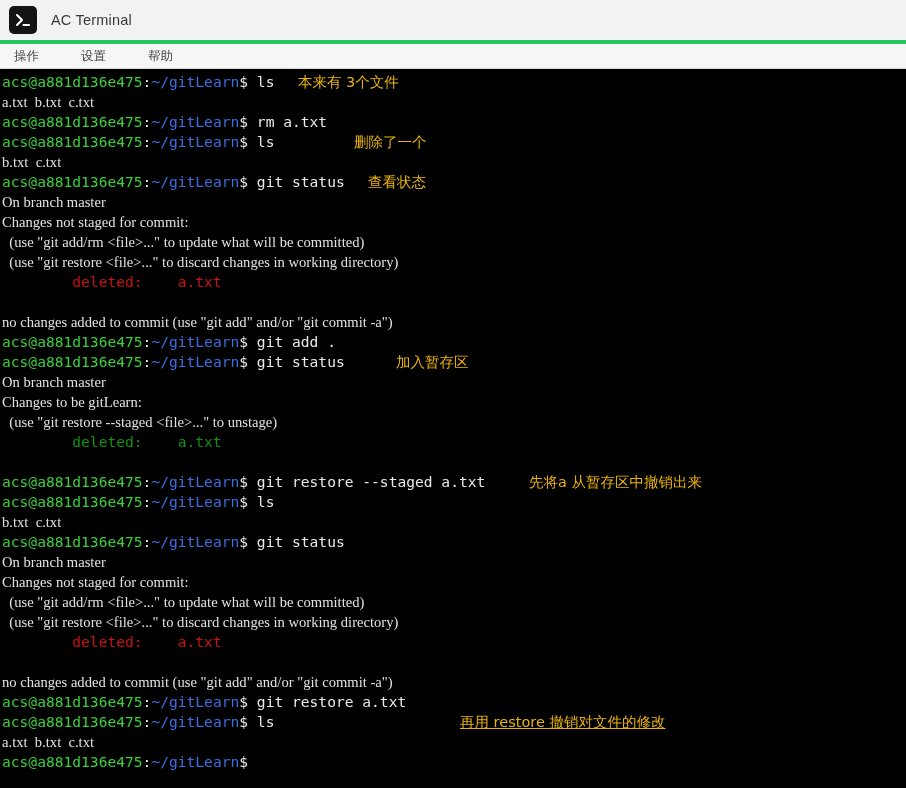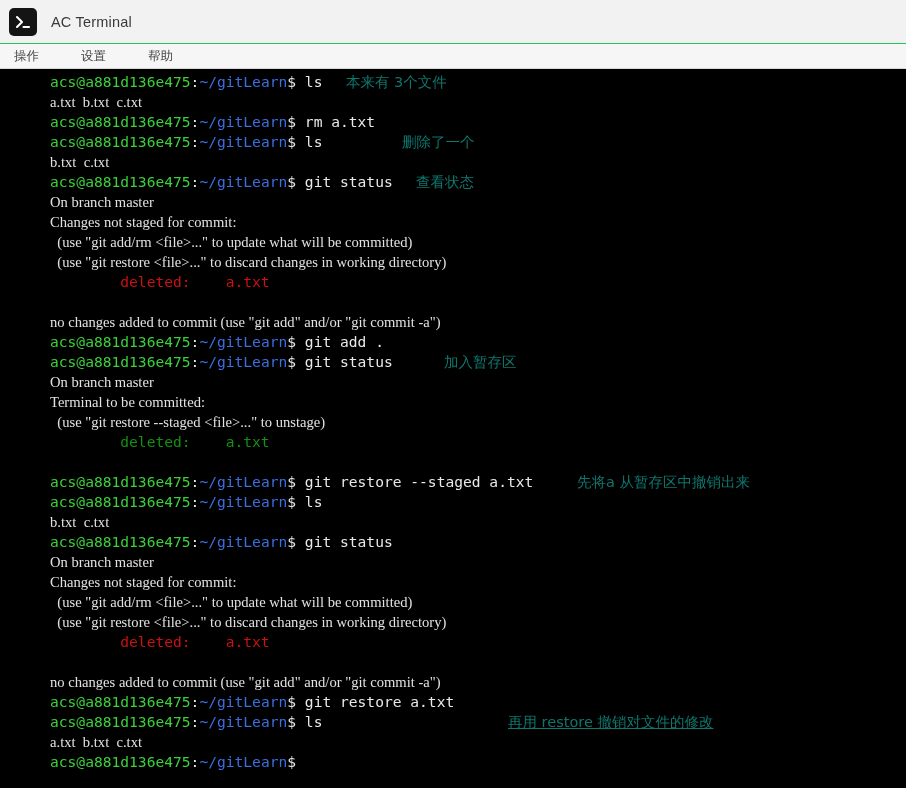--- a/index.html
+++ b/index.html
@@ -18,21 +18,21 @@
     position: relative;
     background: #000000;
     display: flex;
     flex-direction: column;
   }
 
   
   .titlebar {
     height: 44px;
     background: #f2f2f2;
-    border-bottom: 1px solid #22c55e;
+    border-bottom: 4px solid #22c55e;
     display: flex;
     align-items: center;
     padding-left: 9px;
     flex: 0 0 auto;
   }
   .app-icon {
     width: 28px;
     height: 28px;
     border-radius: 5px;
     background: #141414;
@@ -79,37 +79,36 @@
     font-family: "DejaVu Sans Mono", "Liberation Mono", monospace;
     font-size: 14.6px;
     line-height: 20px;
   }
 
   .line {
     white-space: pre;
     height: 20px;
     color: #d8d8d8;
     position: relative;
-    margin-left: 48px;
   }
   .line.blank { color: transparent; }
 
   
   .u   { color: #3ad23a; }   
   .sep { color: #e6e6e6; }   
   .p   { color: #3b6fe0; }   
   .cmd { color: #e9e9e9; }   
   .out { color: #e2e2e2; font-family: Liberation Serif, serif; }   
   .gred   { color: #cc1111; } 
   .ggreen { color: #12920f; } 
 
   
   .note {
     position: absolute;
-    color: #0f766e;
+    color: #eab308;
     font-family: "DejaVu Sans", "Liberation Sans", sans-serif;
     font-size: 14.5px;
     line-height: 20px;
     white-space: pre;
     top: 0;
   }
 </style>
 </head>
 <body>
 
@@ -141,21 +140,21 @@
       <div class="line"><span class="out">On branch master</span></div>
       <div class="line"><span class="out">Changes not staged for commit:</span></div>
       <div class="line"><span class="out">  (use "git add/rm &lt;file&gt;..." to update what will be committed)</span></div>
       <div class="line"><span class="out">  (use "git restore &lt;file&gt;..." to discard changes in working directory)</span></div>
       <div class="line"><span class="gred">        deleted:    a.txt</span></div>
       <div class="line blank"><span class="out"> </span></div>
       <div class="line"><span class="out">no changes added to commit (use "git add" and/or "git commit -a")</span></div>
       <div class="line"><span class="u">acs@a881d136e475</span><span class="sep">:</span><span class="p">~/gitLearn</span><span class="sep">$ </span><span class="cmd">git add .</span></div>
       <div class="line"><span class="u">acs@a881d136e475</span><span class="sep">:</span><span class="p">~/gitLearn</span><span class="sep">$ </span><span class="cmd">git status</span><span class="note" style="left: 394px;">加入暂存区</span></div>
       <div class="line"><span class="out">On branch master</span></div>
-      <div class="line"><span class="out">Terminal to be committed:</span></div>
+      <div class="line"><span class="out">Changes to be gitLearn:</span></div>
       <div class="line"><span class="out">  (use "git restore --staged &lt;file&gt;..." to unstage)</span></div>
       <div class="line"><span class="ggreen">        deleted:    a.txt</span></div>
       <div class="line blank"><span class="out"> </span></div>
       <div class="line"><span class="u">acs@a881d136e475</span><span class="sep">:</span><span class="p">~/gitLearn</span><span class="sep">$ </span><span class="cmd">git restore --staged a.txt</span><span class="note" style="left: 527px;">先将a 从暂存区中撤销出来</span></div>
       <div class="line"><span class="u">acs@a881d136e475</span><span class="sep">:</span><span class="p">~/gitLearn</span><span class="sep">$ </span><span class="cmd">ls</span></div>
       <div class="line"><span class="out">b.txt  c.txt</span></div>
       <div class="line"><span class="u">acs@a881d136e475</span><span class="sep">:</span><span class="p">~/gitLearn</span><span class="sep">$ </span><span class="cmd">git status</span></div>
       <div class="line"><span class="out">On branch master</span></div>
       <div class="line"><span class="out">Changes not staged for commit:</span></div>
       <div class="line"><span class="out">  (use "git add/rm &lt;file&gt;..." to update what will be committed)</span></div>

